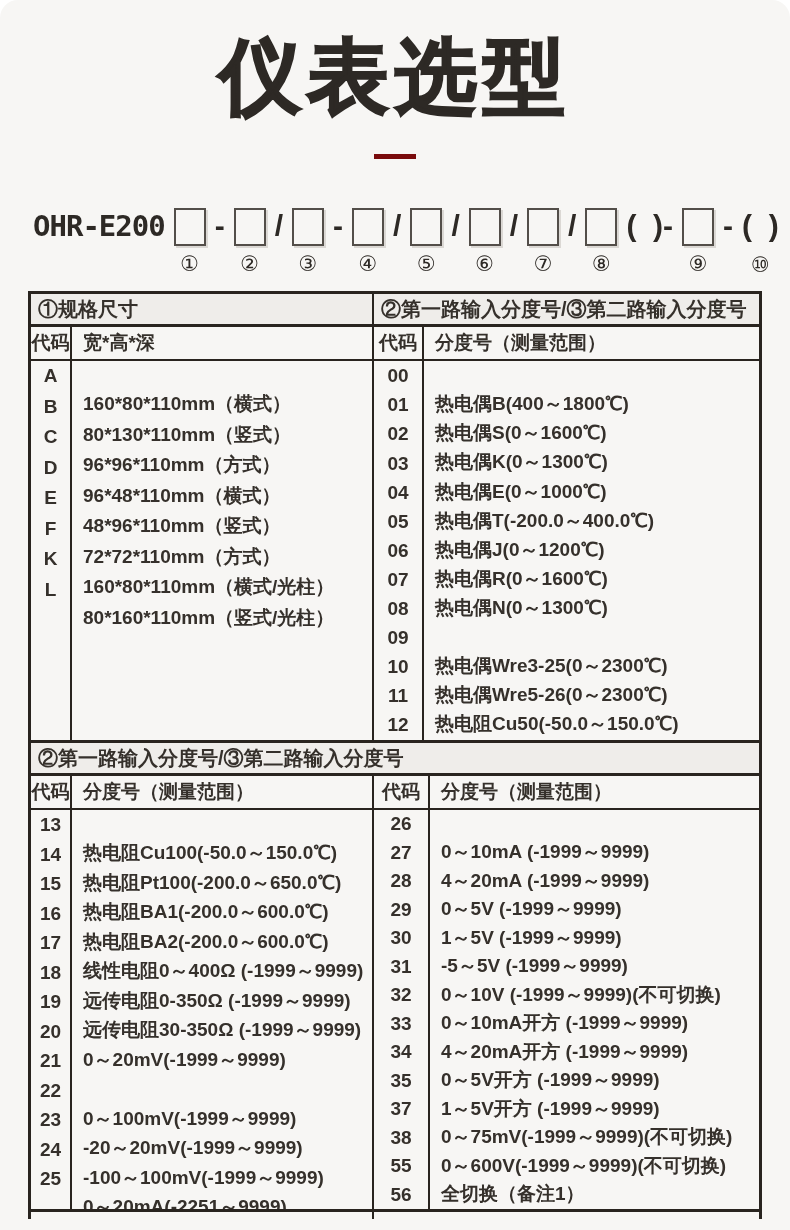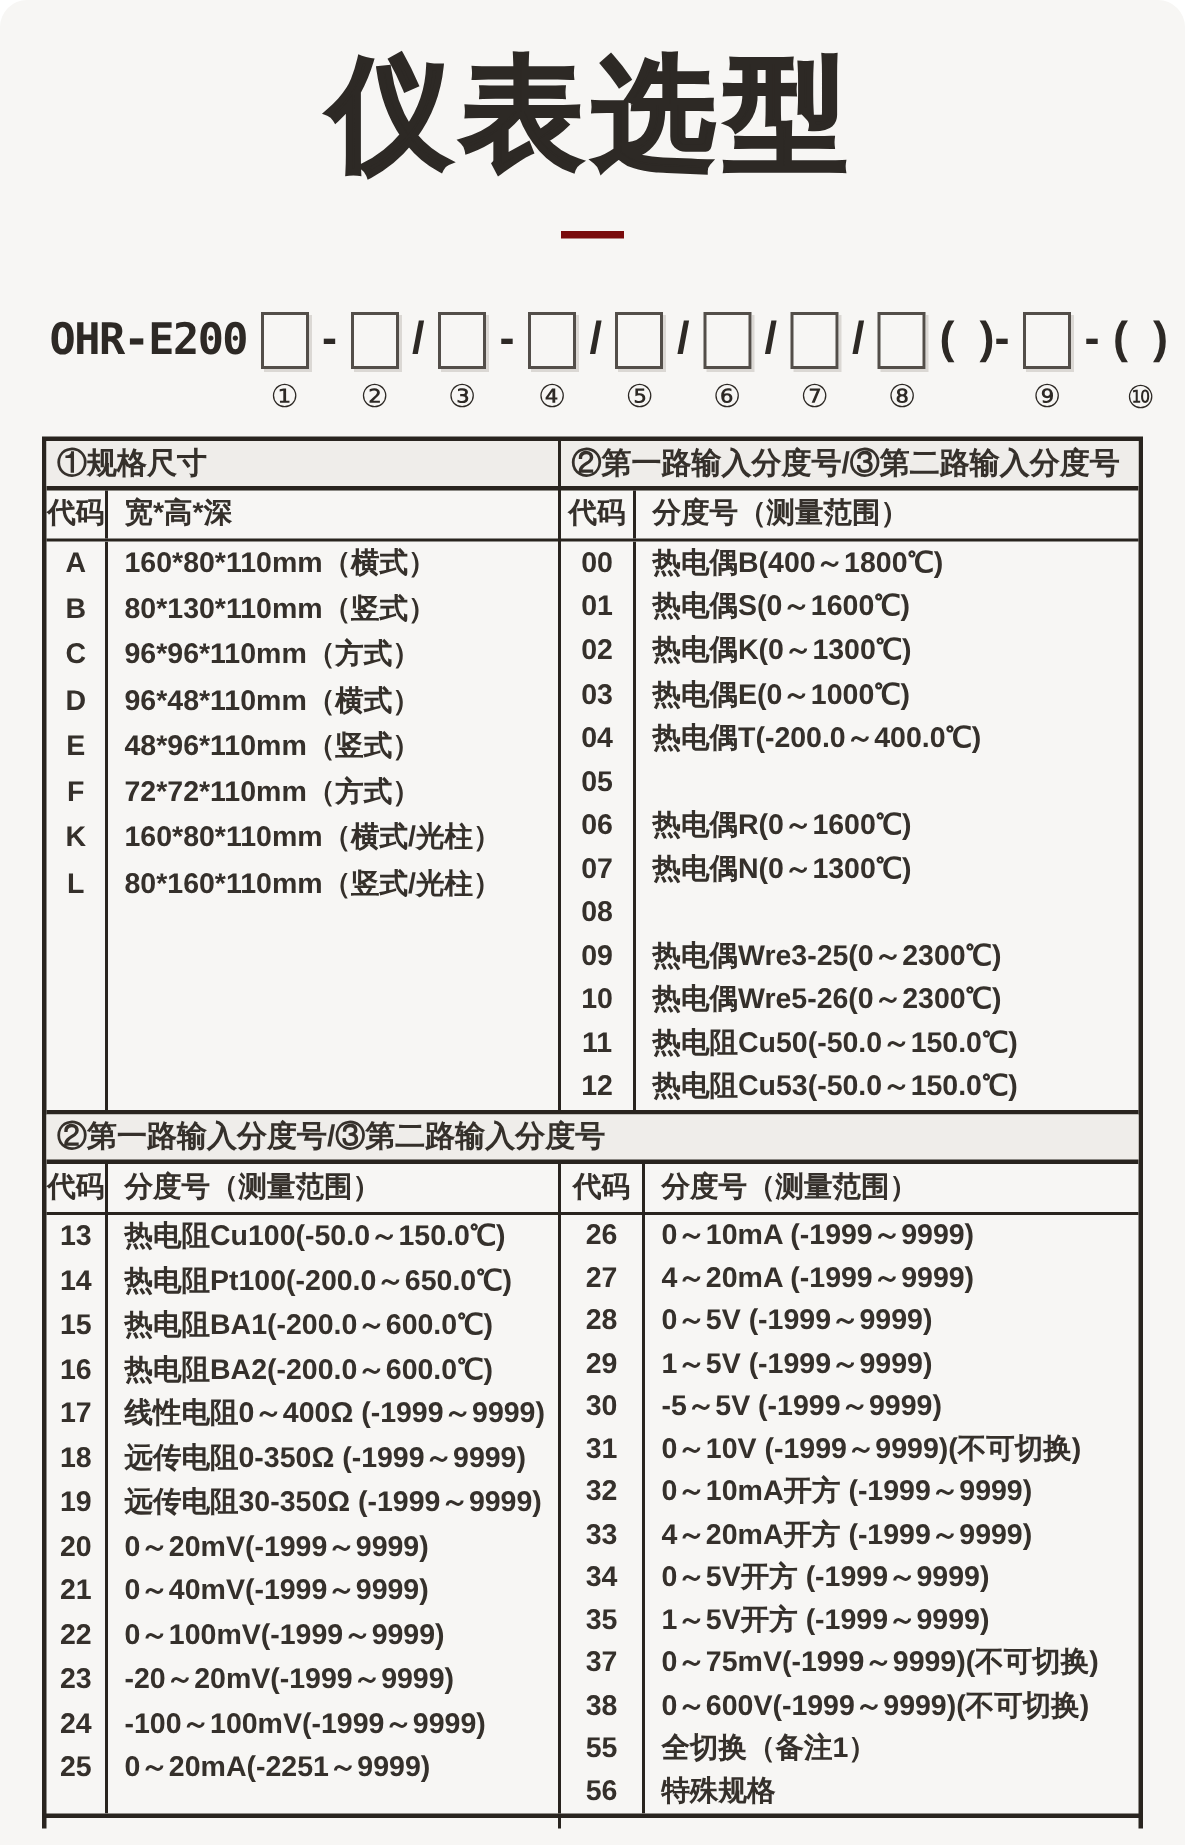--- a/index.html
+++ b/index.html
@@ -49,21 +49,21 @@
 
   .rowsbox{flex:none;overflow:hidden;}
   .sec1 .rowsbox{height:379px;}
   .sec2body .rowsbox{height:399px;}
   .row{display:flex;font-size:19px;font-weight:bold;}
   .sec1 .half-l .row{height:30.5px;line-height:30.5px;}
   .sec1 .half-r .row{height:29.1px;line-height:29.1px;}
   .sec2body .half-l .row{height:29.5px;line-height:29.5px;}
   .sec2body .half-r .row{height:28.5px;line-height:28.5px;}
   .row .code{width:var(--codew);text-align:center;flex:none;}
-  .row .desc{flex:1;padding-left:13px;white-space:nowrap;}
+  .row .desc{flex:1;padding-left:13px;white-space:nowrap;margin-top:28px;}
 
   
   .next-section{height:7px;margin:0 28px;position:relative;}
   .next-section::before{content:"";position:absolute;left:0;top:0;bottom:0;width:3px;background:#29241f;}
   .next-section::after{content:"";position:absolute;right:0;top:0;bottom:0;width:3px;background:#29241f;}
   .next-section .mid{position:absolute;left:344px;top:0;bottom:0;width:2px;background:#29241f;}
 </style>
 </head>
 <body>
 
@@ -216,20 +216,21 @@
               <span class="desc">热电偶E(0～1000℃)</span>
             </div>
 
             <div class="row">
               <span class="code">04</span>
               <span class="desc">热电偶T(-200.0～400.0℃)</span>
             </div>
 
             <div class="row">
               <span class="code">05</span>
+              <span class="desc">热电偶J(0～1200℃)</span>
             </div>
 
             <div class="row">
               <span class="code">06</span>
               <span class="desc">热电偶R(0～1600℃)</span>
             </div>
 
             <div class="row">
               <span class="code">07</span>
               <span class="desc">热电偶N(0～1300℃)</span>
@@ -307,21 +308,20 @@
                 <span class="desc">远传电阻30-350Ω (-1999～9999)</span>
               </div>
 
               <div class="row">
                 <span class="code">20</span>
                 <span class="desc">0～20mV(-1999～9999)</span>
               </div>
 
               <div class="row">
                 <span class="code">21</span>
-                <span class="desc">0～40mV(-1999～9999)</span>
               </div>
 
               <div class="row">
                 <span class="code">22</span>
                 <span class="desc">0～100mV(-1999～9999)</span>
               </div>
 
               <div class="row">
                 <span class="code">23</span>
                 <span class="desc">-20～20mV(-1999～9999)</span>

